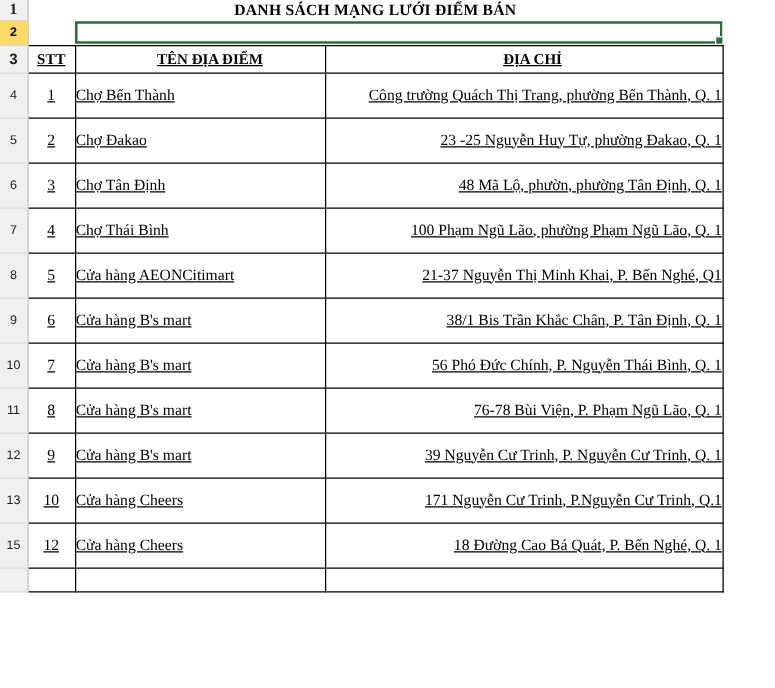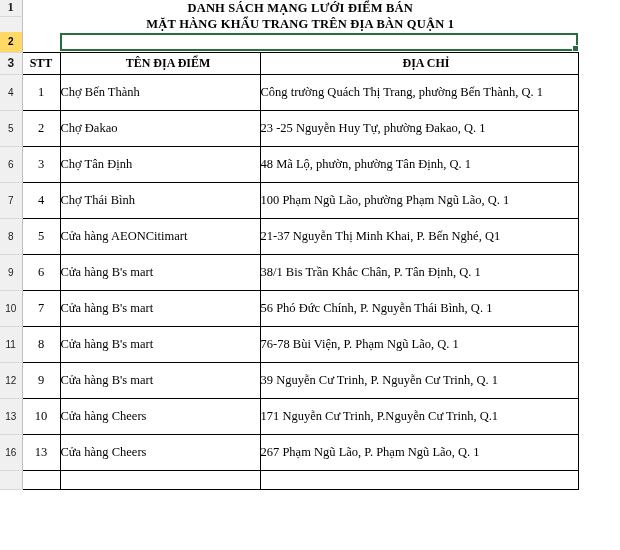--- a/index.html
+++ b/index.html
@@ -62,26 +62,28 @@
     width: 200px;
     min-width: 200px;
     max-width: 200px;
     padding-left: 5px;
   }
   .c-addr {
     width: 318px;
     min-width: 318px;
     max-width: 318px;
     padding-left: 5px;
+    text-align: right;
   }
   .c-blank {
     width: 42px;
   }
   .bordered {
     border: 1px solid #000000;
+    text-decoration: underline;
   }
   .title-row td {
     text-align: center;
     font-family: "Liberation Serif", serif;
     font-weight: bold;
     font-size: 12.5px;
     letter-spacing: 0.2px;
   }
   .hdr-row td {
     text-align: center;
@@ -130,25 +132,20 @@
       <col style="width:42px">
     </colgroup>
     <tbody>
 
       <tr class="title-row" style="height:16px">
         <td class="rowhdr">1</td>
         <td colspan="3">DANH SÁCH MẠNG LƯỚI ĐIỂM BÁN</td>
         <td class="c-blank"></td>
       </tr>
 
-      <tr class="title-row" style="height:16px">
-        <td class="rowhdr" style="border-bottom:none"></td>
-        <td colspan="3">MẶT HÀNG KHẨU TRANG TRÊN ĐỊA BÀN QUẬN 1</td>
-        <td class="c-blank"></td>
-      </tr>
 
       <tr style="height:20px">
         <td class="rowhdr sel">2</td>
         <td class="c-stt"></td>
         <td colspan="2" class="sel-row-cell">
           <div class="active-cell">
             <span class="handle"></span>
           </div>
         </td>
         <td class="c-blank"></td>
@@ -226,24 +223,24 @@
         <td class="c-blank"></td>
       </tr>
       <tr class="data-row" style="height:36px">
         <td class="rowhdr">13</td>
         <td class="c-stt bordered">10</td>
         <td class="c-name bordered">Cửa hàng Cheers</td>
         <td class="c-addr bordered">171 Nguyễn Cư Trinh, P.Nguyễn Cư Trinh, Q.1</td>
         <td class="c-blank"></td>
       </tr>
       <tr class="data-row" style="height:36px">
-        <td class="rowhdr">16</td>
-        <td class="c-stt bordered">13</td>
+        <td class="rowhdr">15</td>
+        <td class="c-stt bordered">12</td>
         <td class="c-name bordered">Cửa hàng Cheers</td>
-        <td class="c-addr bordered">267 Phạm Ngũ Lão, P. Phạm Ngũ Lão, Q. 1</td>
+        <td class="c-addr bordered">18 Đường Cao Bá Quát, P. Bến Nghé, Q. 1</td>
         <td class="c-blank"></td>
       </tr>
 
       <tr class="data-row emptyrow" style="height:14px">
         <td class="rowhdr"></td>
         <td class="c-stt bordered"></td>
         <td class="c-name bordered"></td>
         <td class="c-addr bordered"></td>
         <td class="c-blank"></td>
       </tr>

